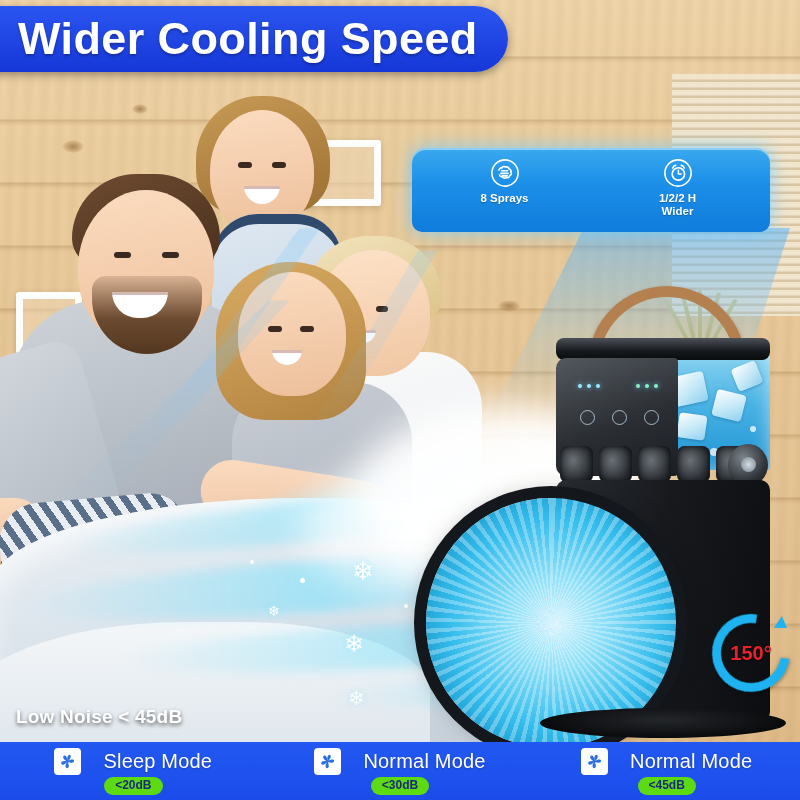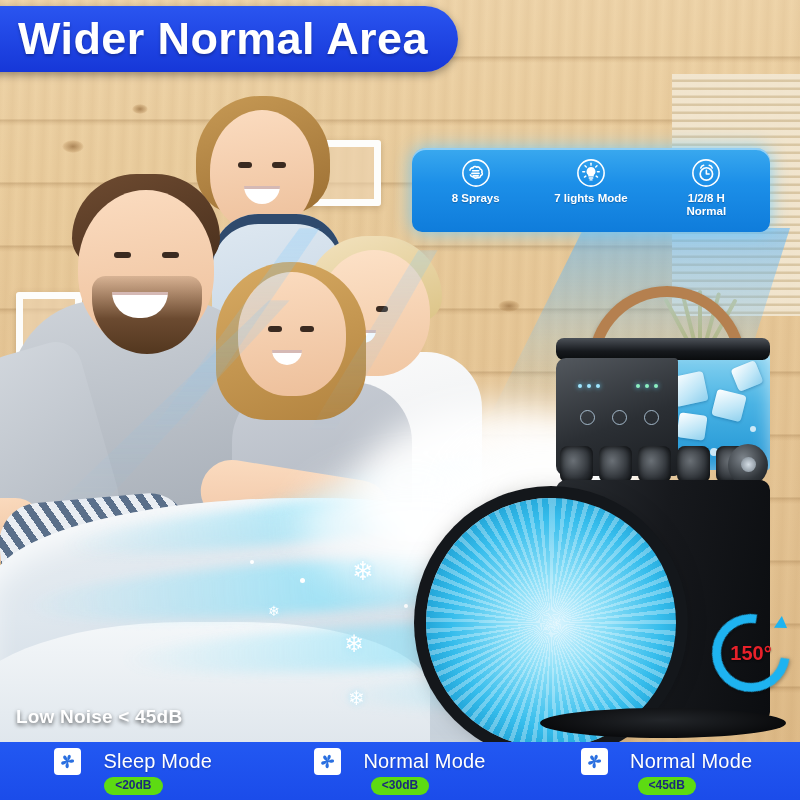--- a/index.html
+++ b/index.html
@@ -350,75 +350,55 @@
     <div class="badge360">
       <div class="ring"></div>
       <div class="arrow"></div>
       <div class="txt">150°</div>
     </div>
 
     <div class="low-noise">Low Noise &lt; 45dB</div>
   </div>
 
   <div class="title-banner">
-    <span>Wider Normal Area</span>
+    <span>Wider Cooling Speed</span>
   </div>
 
   <div class="feature-bar">
 
 
     <div class="feat">
       <span class="ic">
         <svg viewBox="0 0 32 32" width="30" height="30">
           <circle cx="16" cy="16" r="14" fill="none" stroke="#fff" stroke-width="1.7"></circle>
           <path d="M9.5 13.5 c0-2 1.6-3.2 3.2-2.9 c0.6-1.7 3-2 4-0.7 c1.6-1 3.6 0.1 3.6 1.9 c1.9 0.1 2.7 2.1 1.8 3.4 c1.3 1.2 0.6 3.4-1.2 3.6 c0 1.9-2.2 2.9-3.6 1.8 c-1 1.4-3.3 1.1-4-0.6 c-1.7 0.4-3.3-0.9-3.2-2.7" fill="none" stroke="#fff" stroke-width="1.7" stroke-linejoin="round"></path>
           <g stroke="#fff" stroke-width="1.7" stroke-linecap="round">
             <path d="M12.4 13.6 h6.4"></path>
               <path d="M11.6 16.4 h7.6"></path>
               <path d="M13 19.1 h5.4"></path>
           </g>
         </svg>
       </span>
       <span class="lb">8 Sprays</span>
     </div>
 
-    <div class="feat">
-      <span class="ic">
-        <svg viewBox="0 0 32 32" width="30" height="30">
-          <circle cx="16" cy="16" r="14" fill="none" stroke="#fff" stroke-width="1.7"></circle>
-          <path d="M16 9.6 a4.8 4.8 0 0 1 3 8.5 v1.6 h-6 v-1.6 a4.8 4.8 0 0 1 3-8.5 z" fill="#fff"></path>
-          <rect x="13.4" y="20.6" width="5.2" height="1.5" rx="0.7" fill="#fff"></rect>
-          <rect x="14.2" y="22.7" width="3.6" height="1.4" rx="0.7" fill="#fff"></rect>
-          <g stroke="#fff" stroke-width="1.5" stroke-linecap="round">
-            <path d="M16 5.6 v2"></path>
-              <path d="M9.6 8.2 l1.4 1.4"></path>
-              <path d="M22.4 8.2 l-1.4 1.4"></path>
-            <path d="M7.2 14.6 h2"></path>
-              <path d="M24.8 14.6 h-2"></path>
-            <path d="M9.0 20.4 l1.5-1.1"></path>
-              <path d="M23.0 20.4 l-1.5-1.1"></path>
-          </g>
-        </svg>
-      </span>
-      <span class="lb">7 lights Mode</span>
-    </div>
 
     <div class="feat">
       <span class="ic">
         <svg viewBox="0 0 32 32" width="30" height="30">
           <circle cx="16" cy="16" r="14" fill="none" stroke="#fff" stroke-width="1.7"></circle>
           <circle cx="16.4" cy="17" r="6.6" fill="none" stroke="#fff" stroke-width="1.8"></circle>
           <path d="M16.4 13.2 v3.9 h2.9" fill="none" stroke="#fff" stroke-width="1.7" stroke-linecap="round" stroke-linejoin="round"></path>
           <path d="M10.4 10.6 a4.4 4.4 0 0 1 3.1-2.8" fill="none" stroke="#fff" stroke-width="1.7" stroke-linecap="round"></path>
           <path d="M22.6 10.6 a4.4 4.4 0 0 0-3.1-2.8" fill="none" stroke="#fff" stroke-width="1.7" stroke-linecap="round"></path>
         </svg>
       </span>
       <span class="lb">
-        <span>1/2/8 H</span><br>
-        <span>Normal</span>
+        <span>1/2/2 H</span><br>
+        <span>Wider</span>
       </span>
     </div>
   </div>
 
   <div class="mode-bar">
 
     <div class="mode">
       <div class="row">
         <span class="sq">
           <svg viewBox="0 0 24 24" width="21" height="21">

